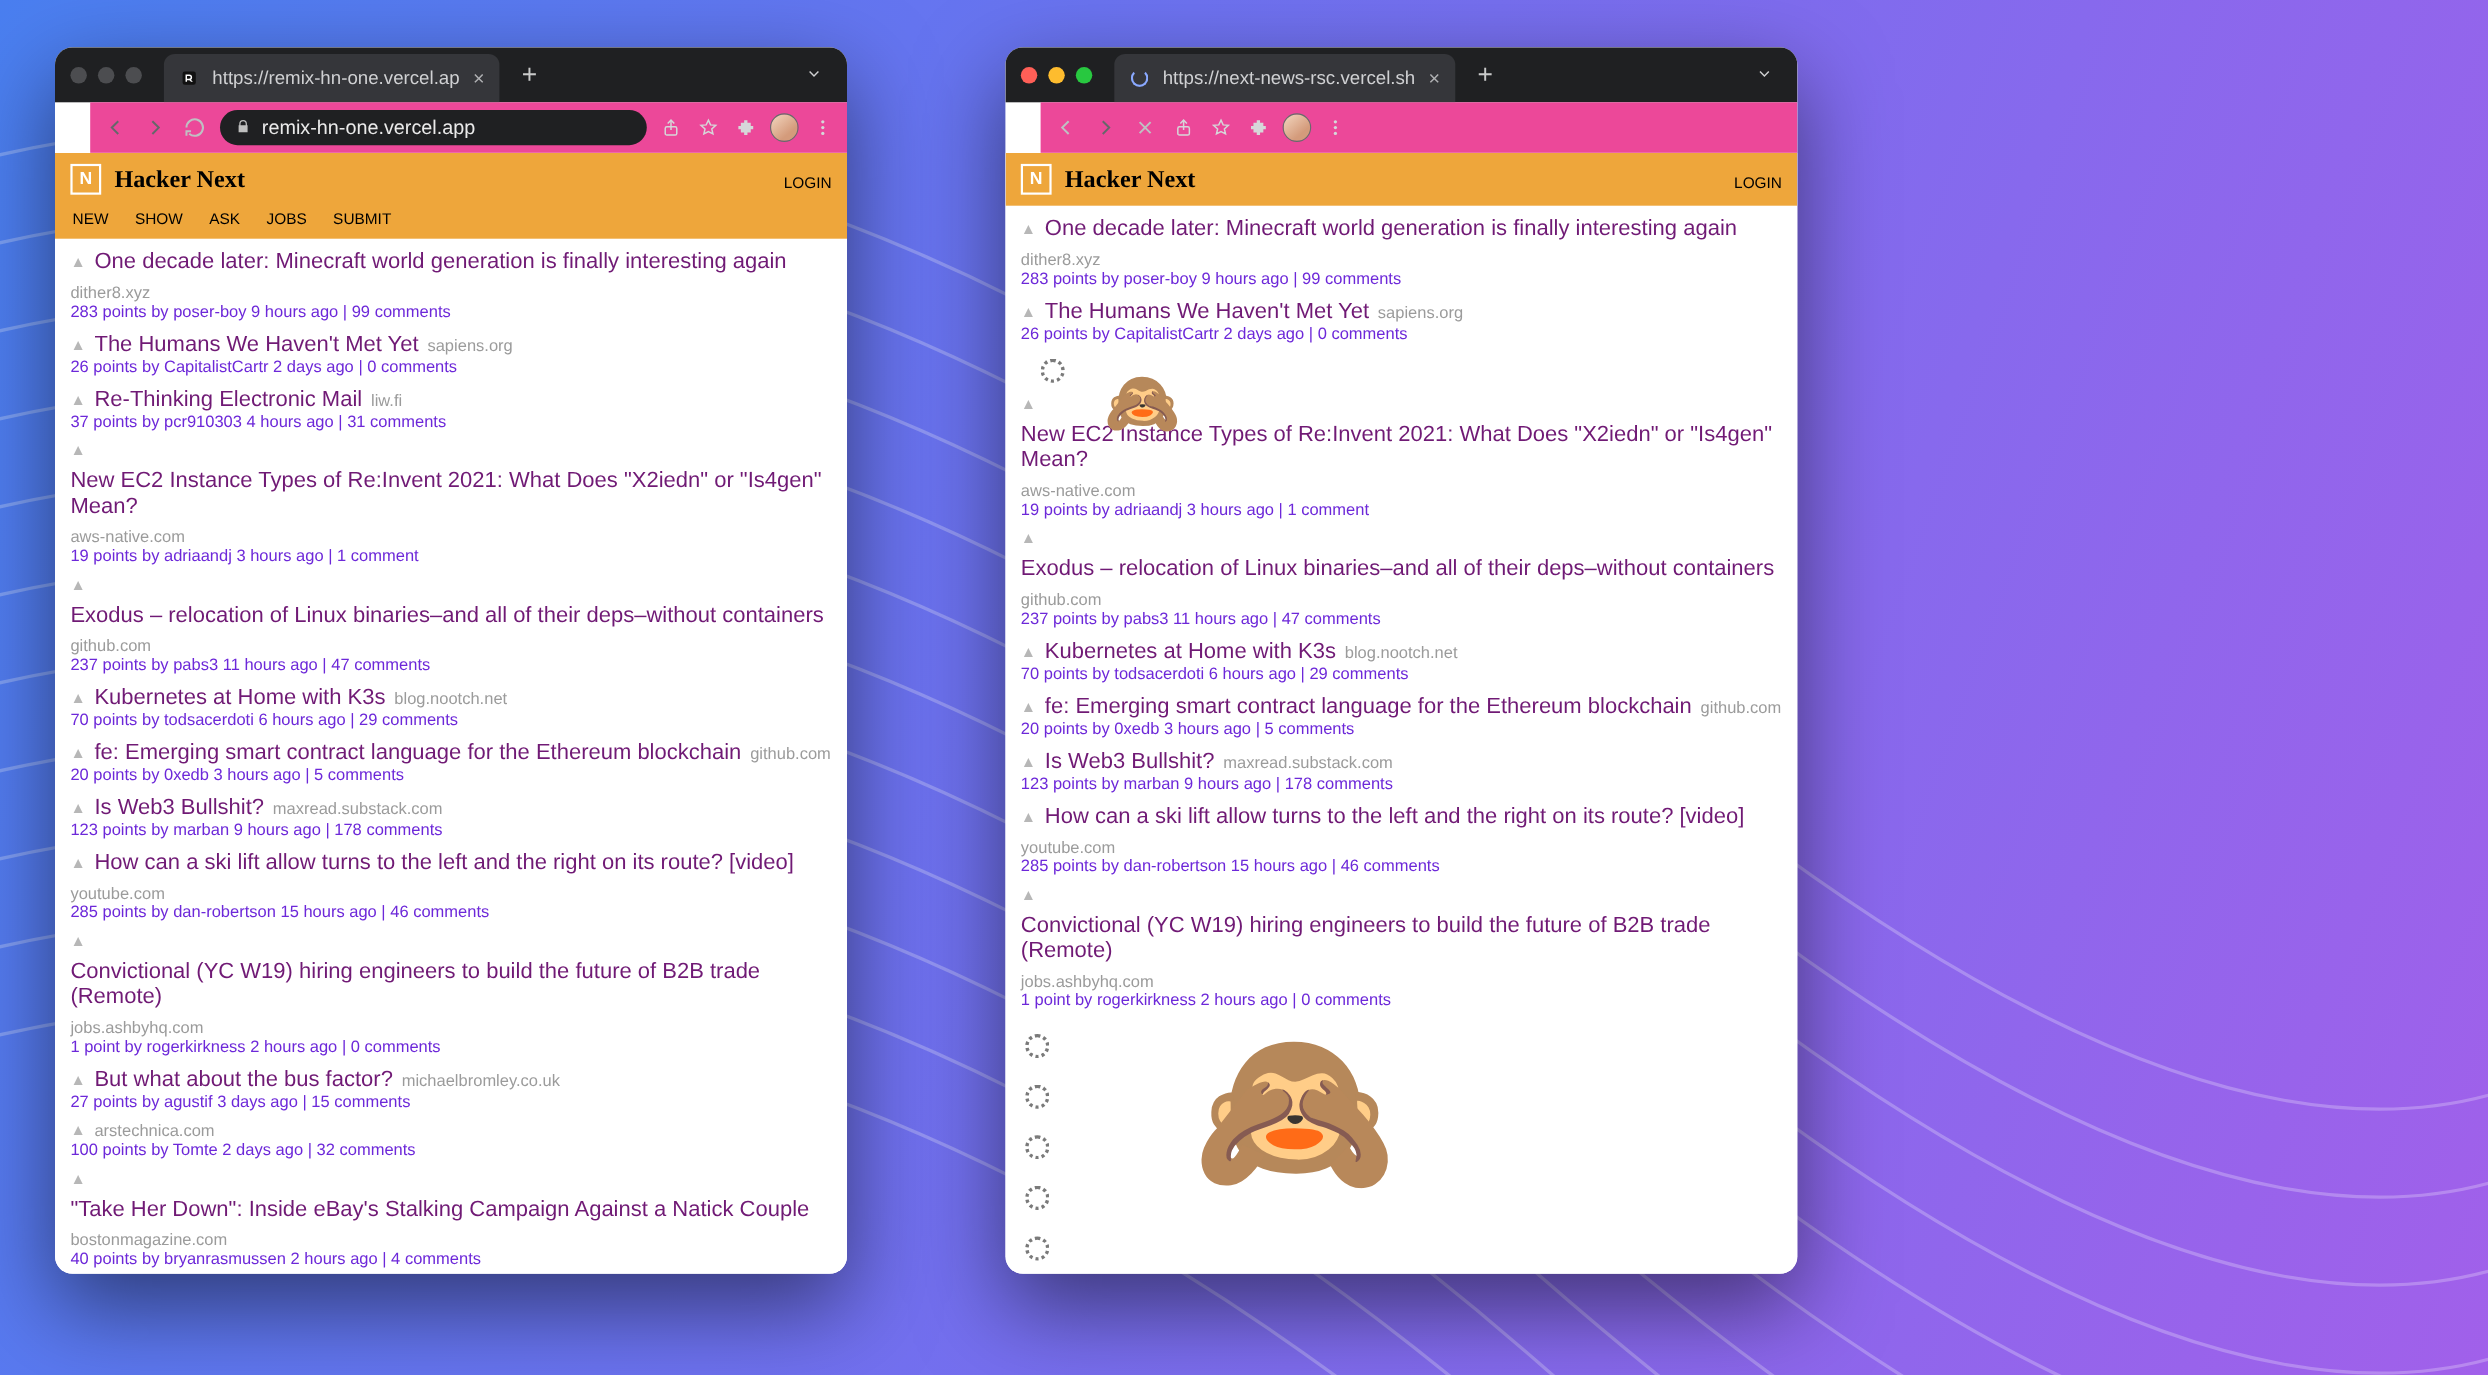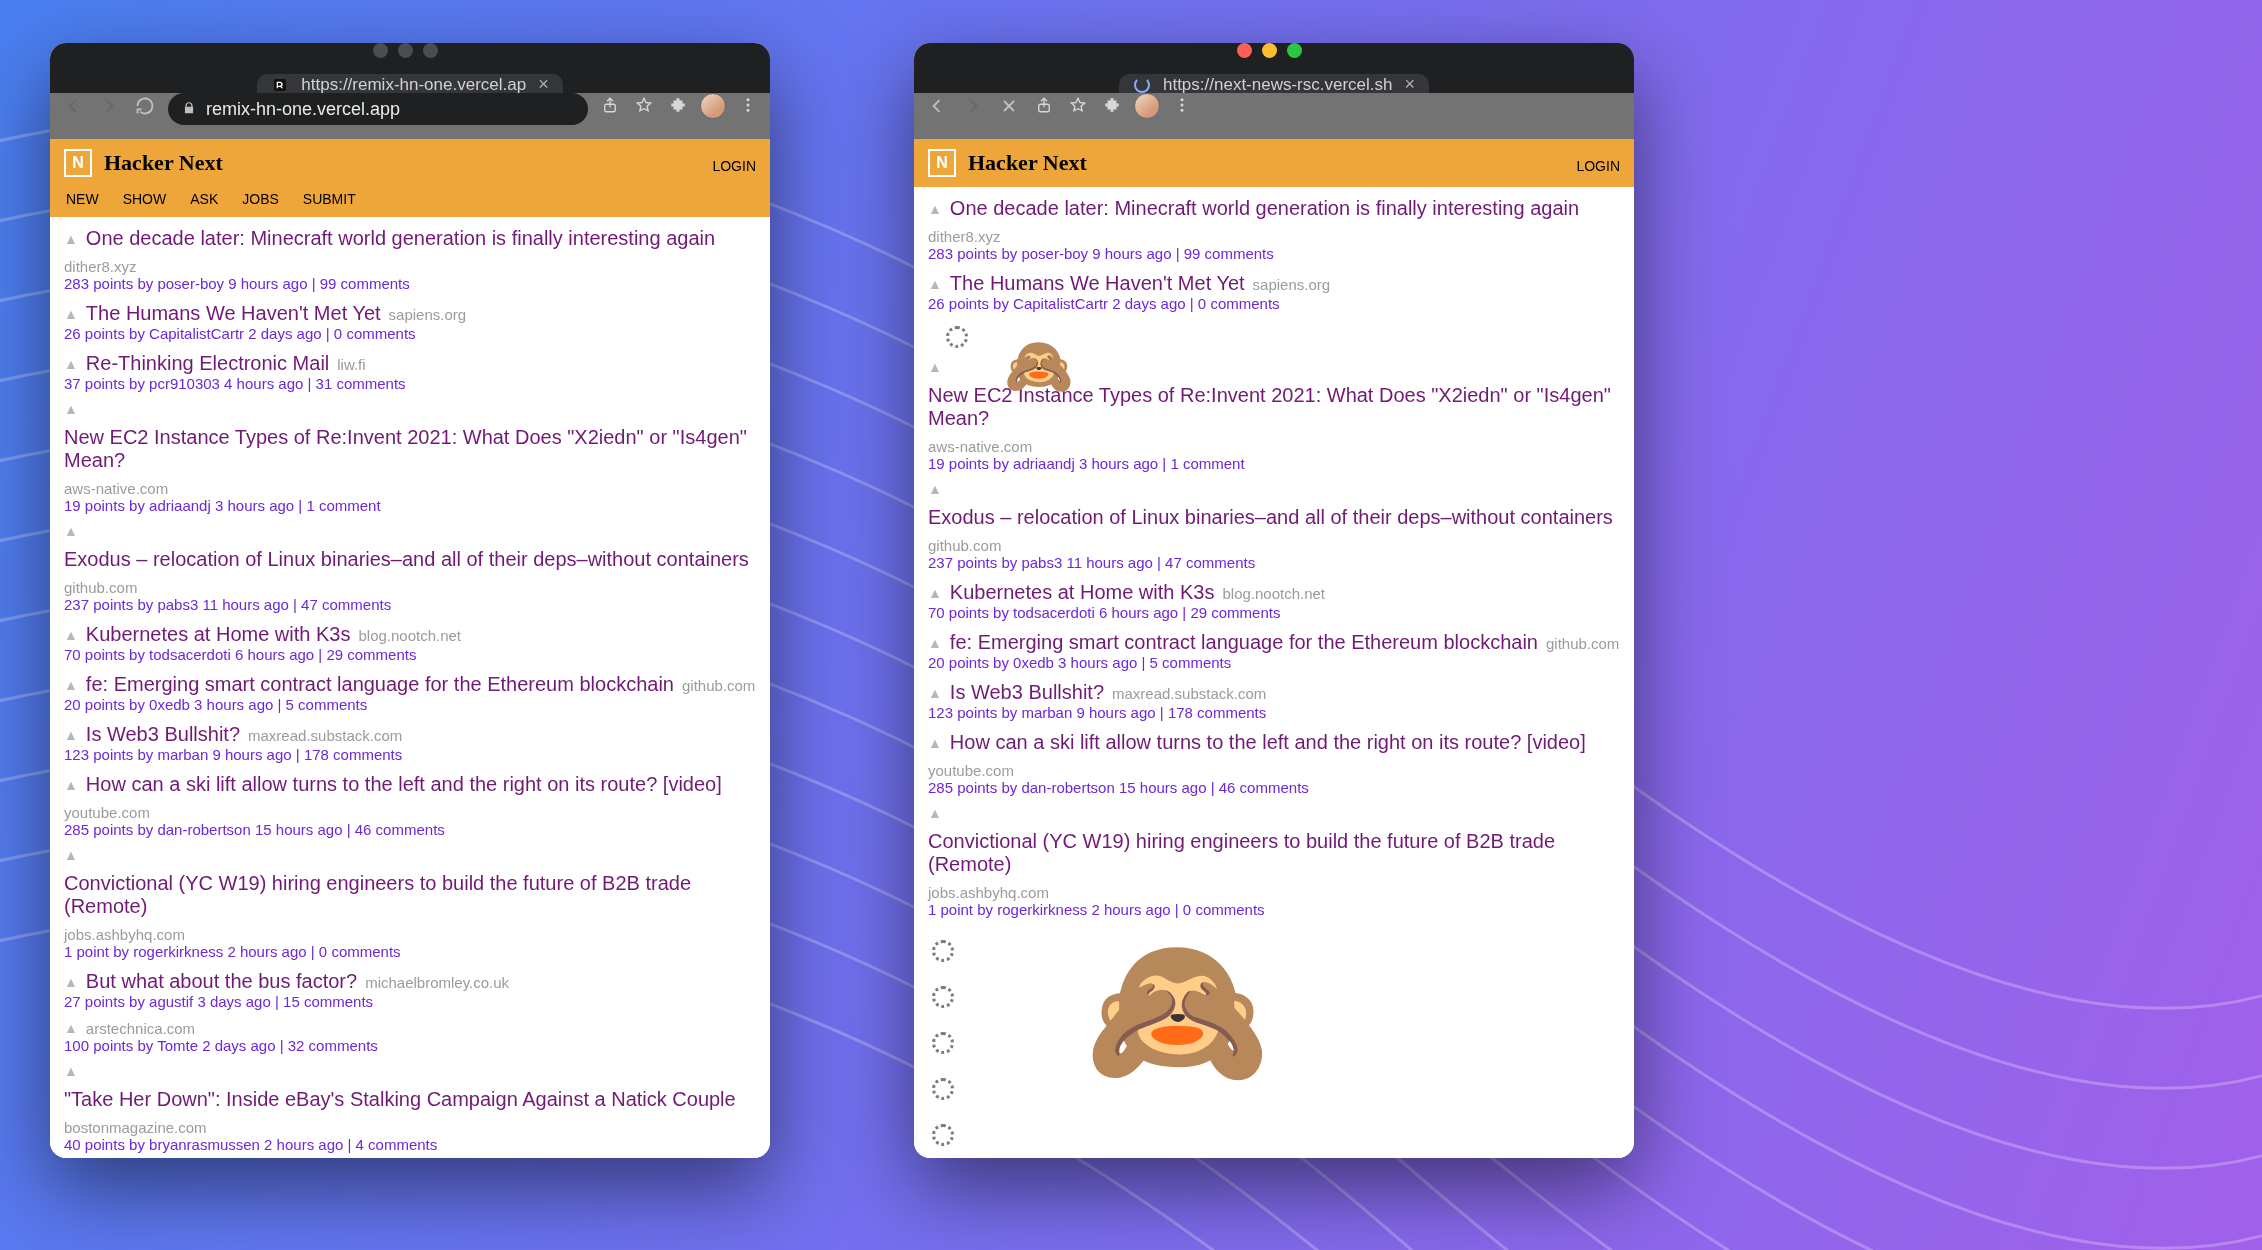--- a/index.html
+++ b/index.html
@@ -36,21 +36,20 @@
     flex-direction: column;
   }
   
   .tabbar {
     height: 50px;
     background: #1f2022;
     display: flex;
     align-items: center;
     padding: 0 14px;
     gap: 10px;
-    flex-direction: column;
   }
   .traffic { display: flex; gap: 10px; margin-right: 10px; }
   .dot { width: 15px; height: 15px; border-radius: 50%; }
   .dot.red { background: #ff5f57; }
   .dot.yel { background: #febc2e; }
   .dot.grn { background: #28c840; }
   .dot.dim { background: #4c4d50; }
   .tab {
     display: flex;
     align-items: center;
@@ -73,24 +72,26 @@
     animation: spin 1s linear infinite;
   }
   @keyframes spin { to { transform: rotate(360deg); } }
   .tab-close { color: #b0b1b3; font-size: 18px; cursor: pointer; margin-left: auto; }
   .new-tab { color: #c9caca; font-size: 24px; padding: 4px 10px; cursor: pointer; }
   .tabbar-end { margin-left: auto; color: #cfd0d2; font-size: 14px; cursor: pointer; padding: 4px 8px; }
 
   
   .addrbar {
     height: 46px;
-    background: #737373;
+    background: #ec4899;
     display: flex;
+    align-items: center;
     padding: 0 10px;
     gap: 10px;
+    margin-left: 32px;
   }
   .nav-btn { color: #bfc0c3; width: 26px; height: 26px; display: inline-flex; align-items: center; justify-content: center; cursor: pointer; }
   .nav-btn.disabled { color: #66676a; cursor: default; }
   .url-pill {
     flex: 1;
     background: #1f2022;
     border-radius: 20px;
     height: 32px;
     display: flex;
     align-items: center;

